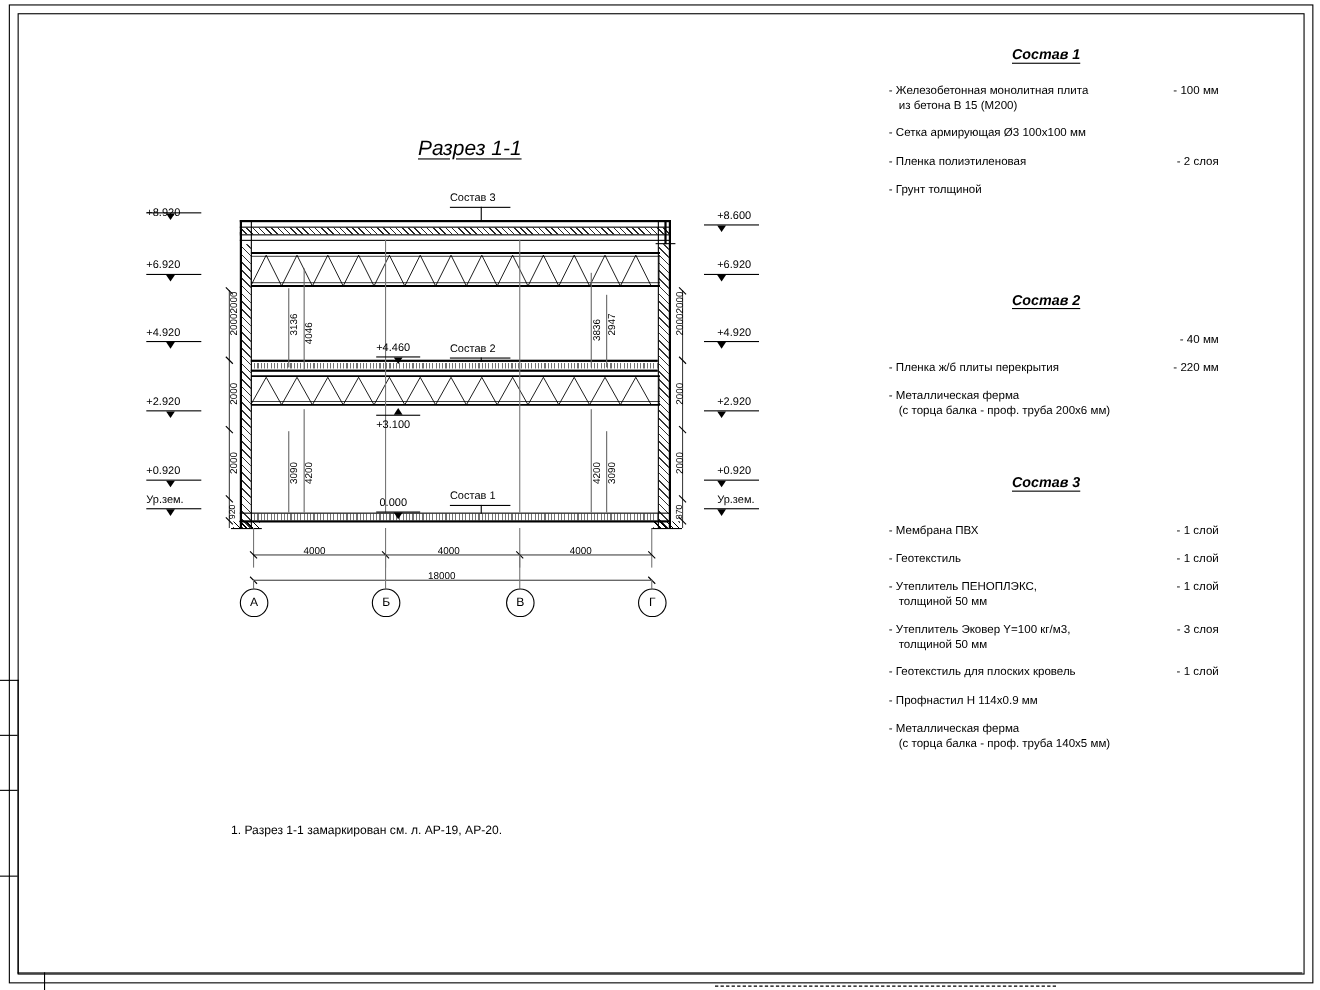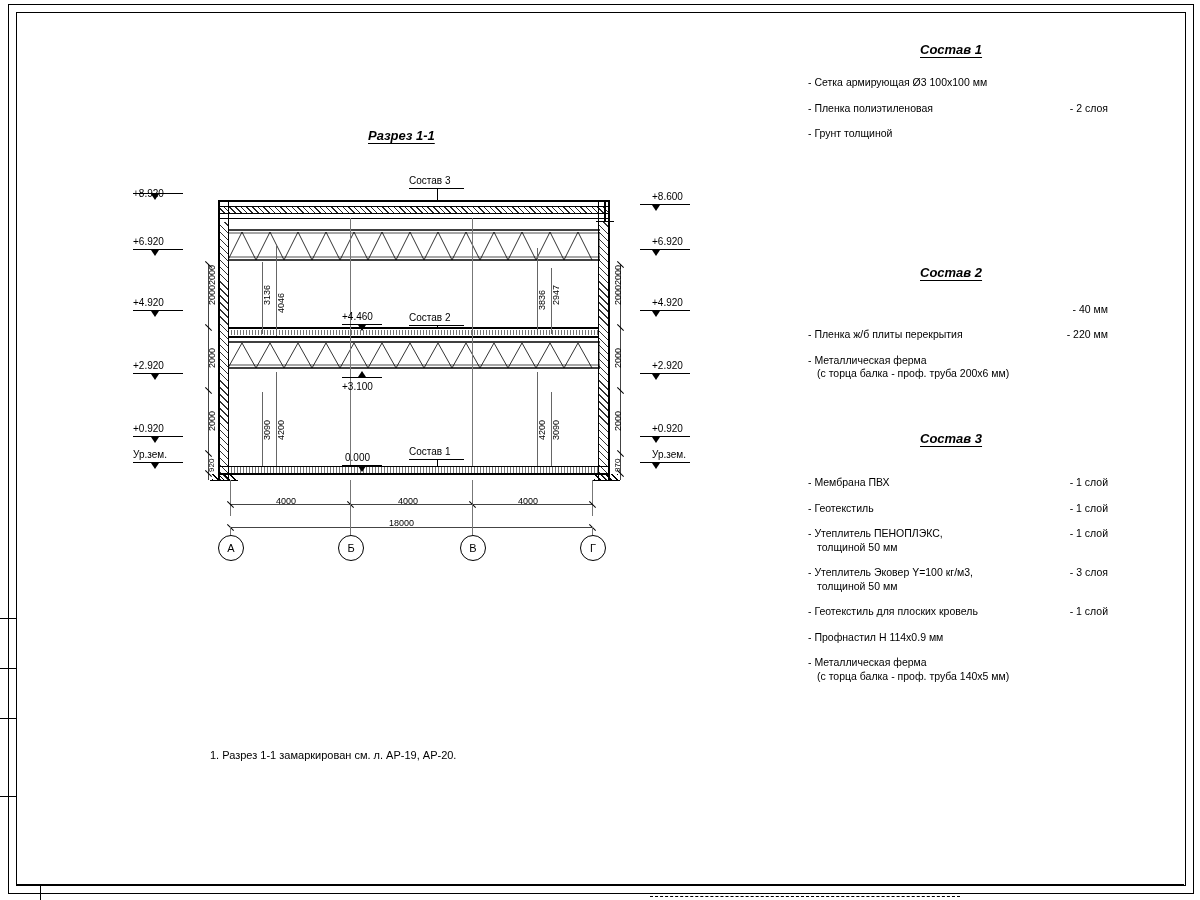--- a/index.html
+++ b/index.html
@@ -49,24 +49,25 @@
     border-top:1px dashed #000;
   }
   .left-edge-line { position:absolute; left:40px; top:884px; width:1px; height:16px; background:#000; }
 
   
   .t { position:absolute; white-space:nowrap; font-size:10px; line-height:12px; }
   .t9 { font-size:9px; }
   .t8 { font-size:8px; }
   .title-ul {
     font-style: italic;
-    font-weight: bold;
-    font-size: 13px;
+    font-weight: normal;
+    font-size: 19px;
     text-decoration: underline;
     text-underline-offset: 3px;
+    margin-left: 12px;
   }
   .spec-title {
     position:absolute;
     font-style: italic;
     font-weight: bold;
     font-size: 13px;
     text-decoration: underline;
     text-underline-offset: 3px;
     white-space:nowrap;
   }
@@ -394,20 +395,24 @@
   <div class="circle" style="left:218px; top:535px;">А</div>
   <div class="circle" style="left:338px; top:535px;">Б</div>
   <div class="circle" style="left:460px; top:535px;">В</div>
   <div class="circle" style="left:580px; top:535px;">Г</div>
 
   <div class="t" style="left:210px; top:749px; font-size:11px;">1. Разрез 1-1 замаркирован см. л. АР-19, АР-20.</div>
 
   <div class="spec-title" style="left:920px; top:42px;">Состав 1</div>
   <div class="spec" id="spec-1" style="left:808px; top:76px;">
       <div class="spec-row">
+        <span class="lbl">- Железобетонная  монолитная плита<br>  из бетона В 15 (М200)</span>
+        <span class="val">- 100 мм</span>
+      </div>
+      <div class="spec-row">
         <span class="lbl">- Сетка армирующая Ø3 100х100 мм</span>
         <span class="val"></span>
       </div>
       <div class="spec-row">
         <span class="lbl">- Пленка полиэтиленовая</span>
         <span class="val">- 2 слоя</span>
       </div>
       <div class="spec-row">
         <span class="lbl">- Грунт толщиной</span>
         <span class="val"></span>

